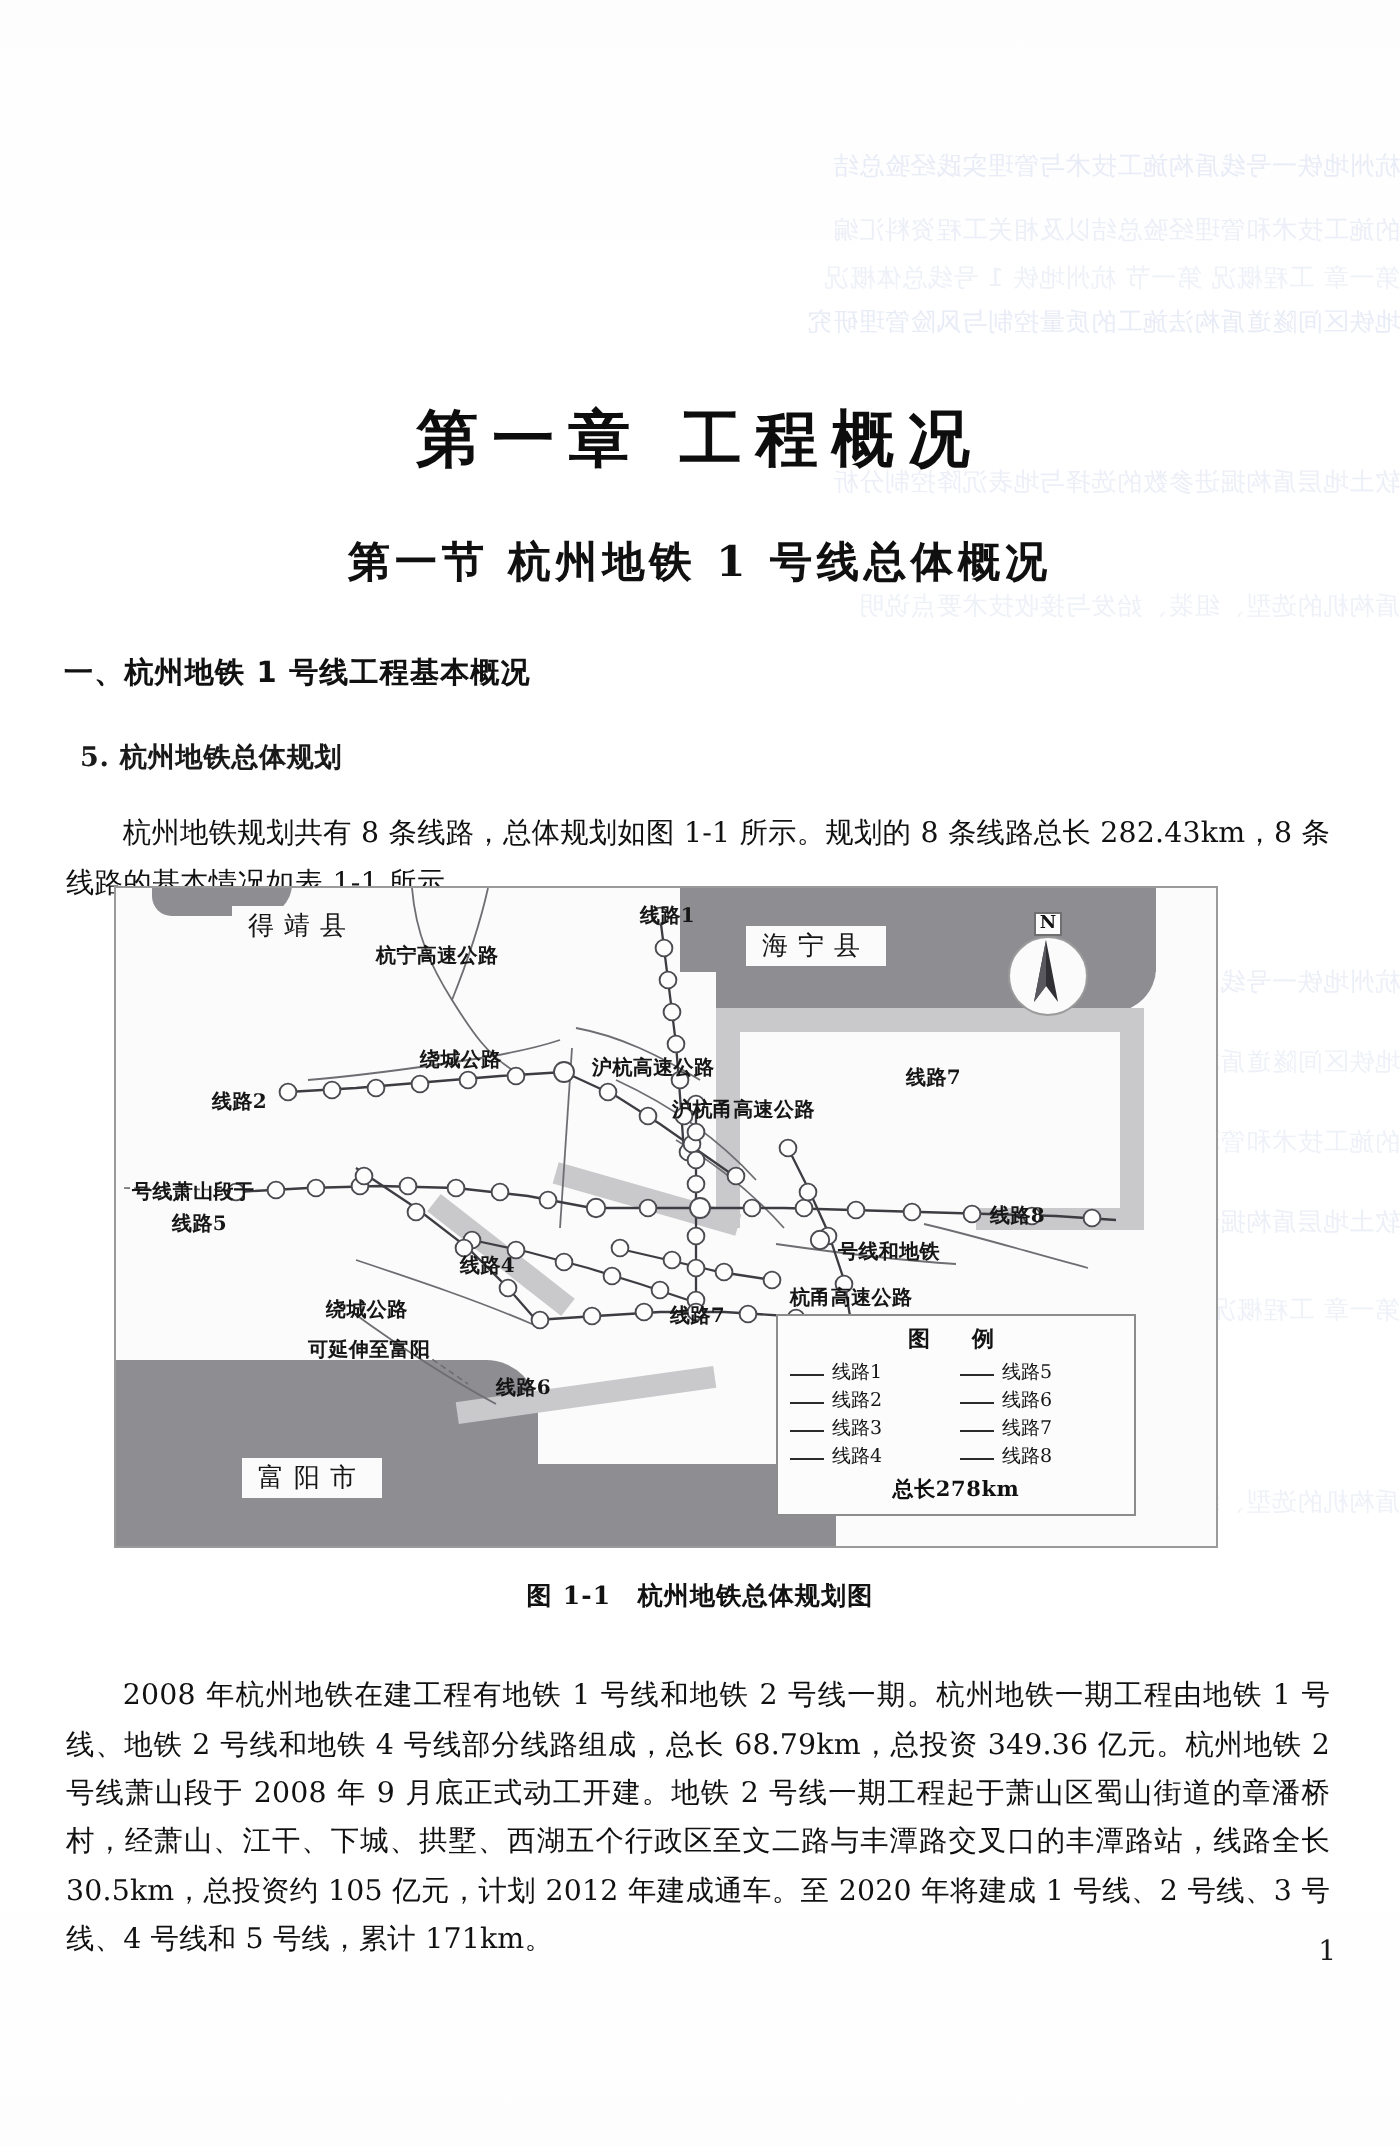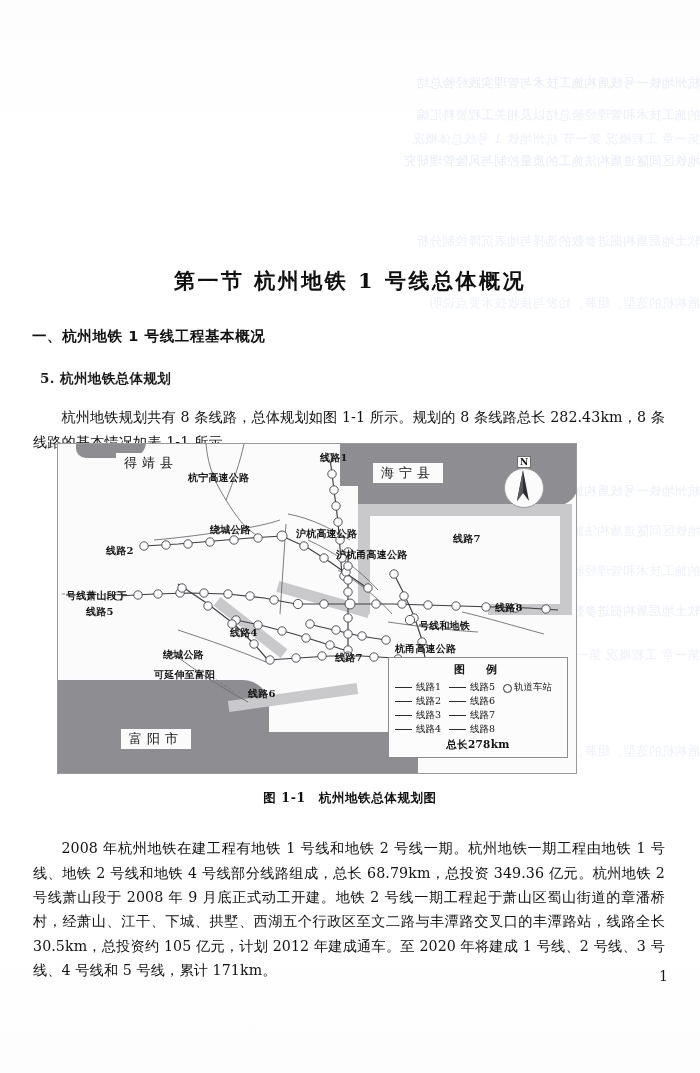--- a/index.html
+++ b/index.html
@@ -79,20 +79,21 @@
   .indent{display:inline-block;width:2em;}
 
   
   #figure{
     position:absolute;
     left:57px;top:443px;
     width:518px;height:329px;
     border:1.5px solid #9a9a9a;
     background:#fbfbfb;
     overflow:hidden;
+    padding-left:32px;
   }
   #figure .water{
     position:absolute;background:#c9c9cc;
   }
   #figure .land-dark{
     position:absolute;background:#8e8e92;
   }
   .maplabel{
     position:absolute;
     font-size:10px;
@@ -185,20 +186,21 @@
     <div class="bleed b2" style="top:230px;left:90px;">软土地层盾构掘进参数的选择与地表沉降控制分析</div>
     <div class="bleed b3" style="top:292px;left:200px;">盾构机的选型、组装、始发与接收技术要点说明</div>
     <div class="bleed b2" style="top:480px;left:60px;">杭州地铁一号线盾构施工技术与管理实践经验总结</div>
     <div class="bleed b3" style="top:520px;left:30px;">地铁区间隧道盾构法施工的质量控制与风险管理研究</div>
     <div class="bleed b3" style="top:560px;left:20px;">的施工技术和管理经验总结以及相关工程资料汇编</div>
     <div class="bleed b2" style="top:600px;left:24px;">软土地层盾构掘进参数的选择与地表沉降控制分析</div>
     <div class="bleed b3" style="top:644px;left:18px;">第一章 工程概况 第一节 杭州地铁 1 号线总体概况</div>
     <div class="bleed b3" style="top:740px;left:210px;">盾构机的选型、组装、始发与接收技术要点说明</div>
   </div>
 
+  <h1 class="chapter-title">第一章  工程概况</h1>
   <h2 class="section-title">第一节  杭州地铁 1 号线总体概况</h2>
   <h3 class="heading-1">一、杭州地铁 1 号线工程基本概况</h3>
   <h4 class="heading-2">5. 杭州地铁总体规划</h4>
 
   <p class="para p1"><span class="indent"></span><span>杭州地铁规划共有 8 条线路，总体规划如图 1-1 所示。规划的 8 条线路总长 282.43km，8 条线路的基本情况如表 1-1 所示。</span></p>
 
   <div id="figure">
 
     <div class="land-dark" style="left:282px;top:-2px;width:238px;height:44px;"></div>
     <div class="land-dark" style="left:300px;top:40px;width:220px;height:22px;border-radius:0 0 40px 0;"></div>
@@ -389,24 +391,20 @@
             </div>
           <div class="legend-row">
               <span class="swatch"></span>
               <span>线路7</span>
             </div>
           <div class="legend-row">
               <span class="swatch"></span>
               <span>线路8</span>
             </div>
         </div>
-        <div class="station-row">
-          <span class="circ"></span>
-          <span>轨道车站</span>
-        </div>
       </div>
       <div class="total">总长278km</div>
     </div>
   </div>
 
   <div class="fig-caption">图 1-1　杭州地铁总体规划图</div>
 
   <p class="para p2"><span class="indent"></span><span>2008 年杭州地铁在建工程有地铁 1 号线和地铁 2 号线一期。杭州地铁一期工程由地铁 1 号线、地铁 2 号线和地铁 4 号线部分线路组成，总长 68.79km，总投资 349.36 亿元。杭州地铁 2 号线萧山段于 2008 年 9 月底正式动工开建。地铁 2 号线一期工程起于萧山区蜀山街道的章潘桥村，经萧山、江干、下城、拱墅、西湖五个行政区至文二路与丰潭路交叉口的丰潭路站，线路全长 30.5km，总投资约 105 亿元，计划 2012 年建成通车。至 2020 年将建成 1 号线、2 号线、3 号线、4 号线和 5 号线，累计 171km。</span></p>
 
   <div class="page-number">1</div>

